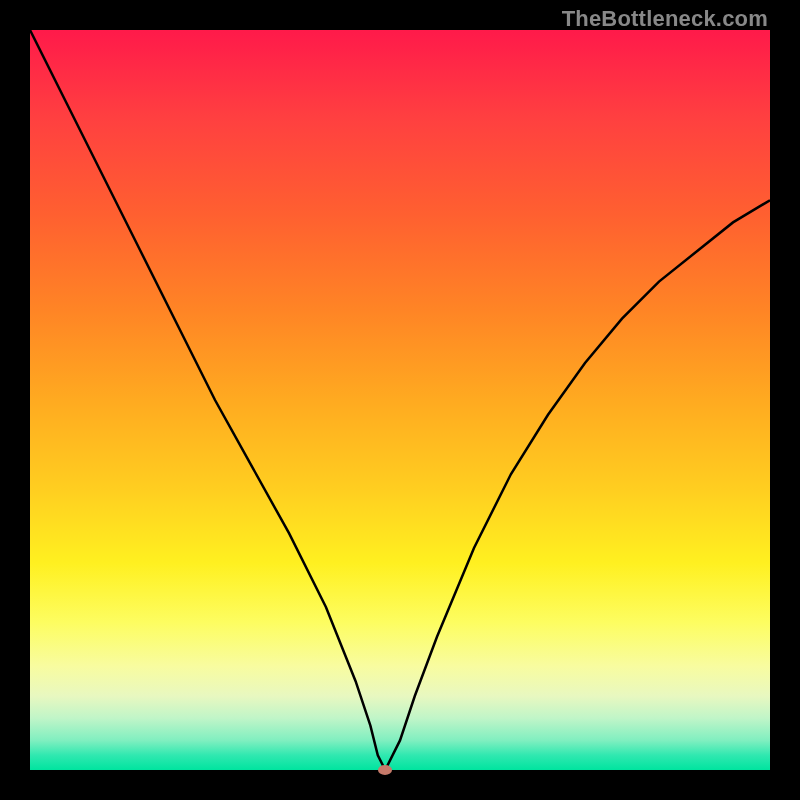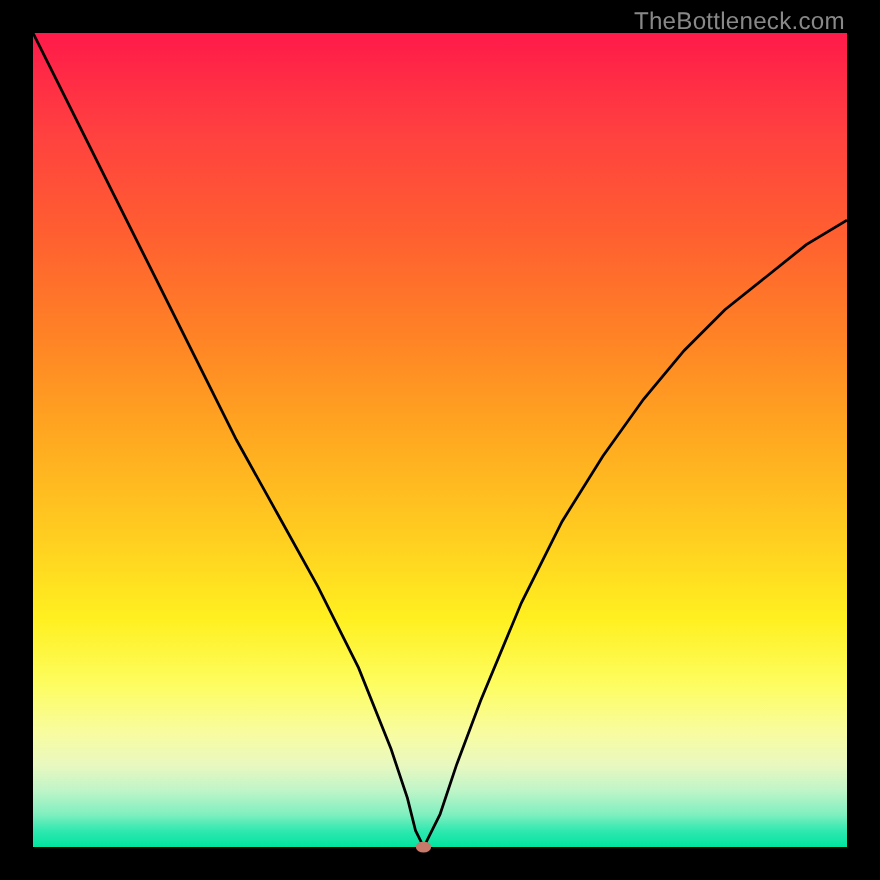--- a/index.html
+++ b/index.html
@@ -40,21 +40,21 @@
       #30e8b0 98%,
       #00e49f 100%
     );
   }
   .watermark {
     position: absolute;
     top: 6px;
     right: 32px;
     color: #888;
     font-size: 22px;
-    font-weight: 400;
+    font-weight: 700;
     letter-spacing: 0.2px;
   }
   svg.curve {
     position: absolute;
     left: 0;
     top: 0;
     width: 740px;
     height: 740px;
   }
   .dot {

